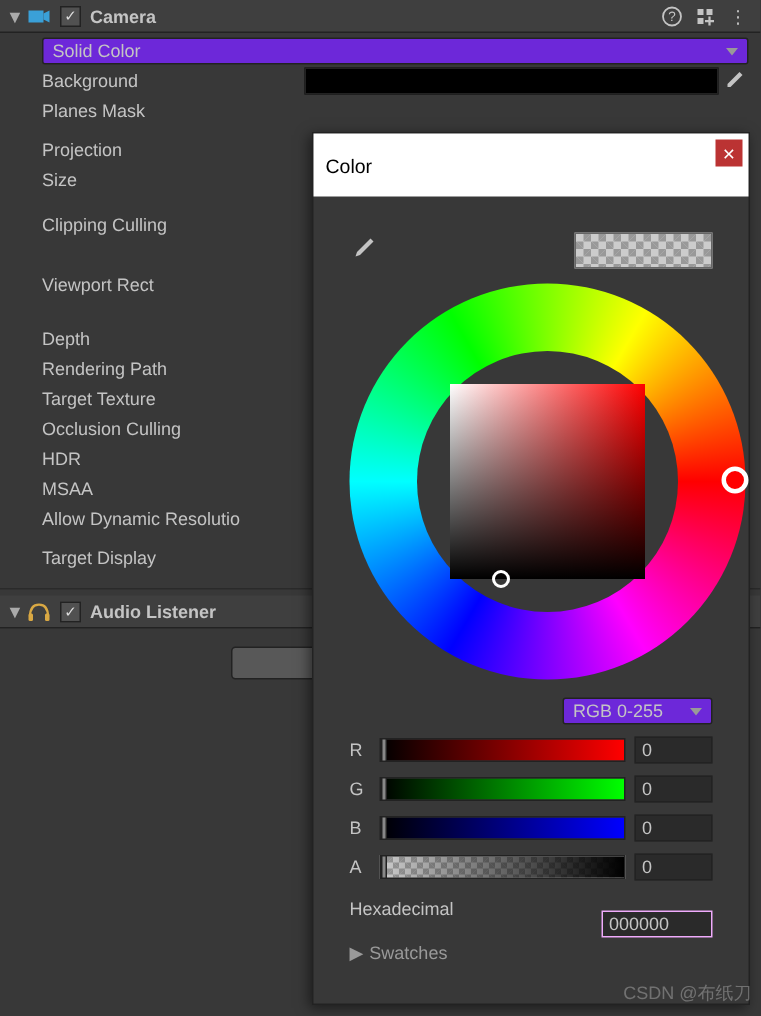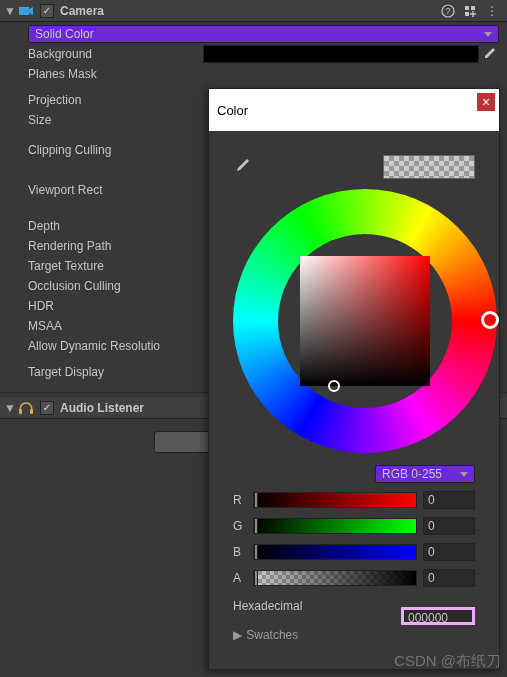--- a/index.html
+++ b/index.html
@@ -60,26 +60,26 @@
   .ch-slider { flex: 1; height: 16px; border: 1px solid #222; margin-right: 6px; position: relative; cursor: pointer; }
   .ch-slider .thumb { position: absolute; left: 0; top: -1px; bottom: -1px; width: 4px; background: #888; border: 1px solid #222; }
   .slider-r { background: linear-gradient(to right, #000, #f00); }
   .slider-g { background: linear-gradient(to right, #000, #0f0); }
   .slider-b { background: linear-gradient(to right, #000, #00f); }
   .slider-a { background-image: linear-gradient(to right, rgba(0,0,0,0), #000), linear-gradient(45deg,#999 25%,transparent 25%),linear-gradient(-45deg,#999 25%,transparent 25%),linear-gradient(45deg,transparent 75%,#999 75%),linear-gradient(-45deg,transparent 75%,#999 75%); background-size: 100% 100%, 8px 8px,8px 8px,8px 8px,8px 8px; background-position: 0 0,0 0,0 4px,4px -4px,-4px 0px; background-color: #ccc; }
   .ch-val { width: 52px; height: 18px; background: #2a2a2a; border: 1px solid #222; padding: 0 4px; line-height: 16px; }
   
   .hex-row { display: flex; align-items: center; height: 22px; margin-top: 6px; }
   .hex-row .lbl { flex: 1; }
-  .hex-row .val { width: 74px; height: 18px; background: #2a2a2a; border: 3px solid #f0abfc; padding: 0 4px; line-height: 16px; margin-top: 20px; }
+  .hex-row .val { width: 74px; height: 18px; background: #2a2a2a; border: 1px solid #f0abfc; padding: 0 4px; line-height: 16px; margin-top: 20px; }
   
   .sw-row { display: flex; align-items: center; height: 20px; margin-top: 8px; color: #999; }
   .sw-fold { margin-right: 4px; }
   
-  .watermark { position: absolute; right: 6px; bottom: 6px; color: rgba(200,200,200,0.4); font-size: 15px; pointer-events: none; }
+  .watermark { position: absolute; right: 6px; bottom: 6px; color: rgba(200,200,200,0.4); font-size: 12px; pointer-events: none; }
 </style>
 </head>
 <body>
 
 <div class="inspector">
 
   <div class="comp-header">
     <span class="foldout">▼</span>
     <span class="comp-icon">
       <svg width="16" height="12" viewBox="0 0 16 12">

